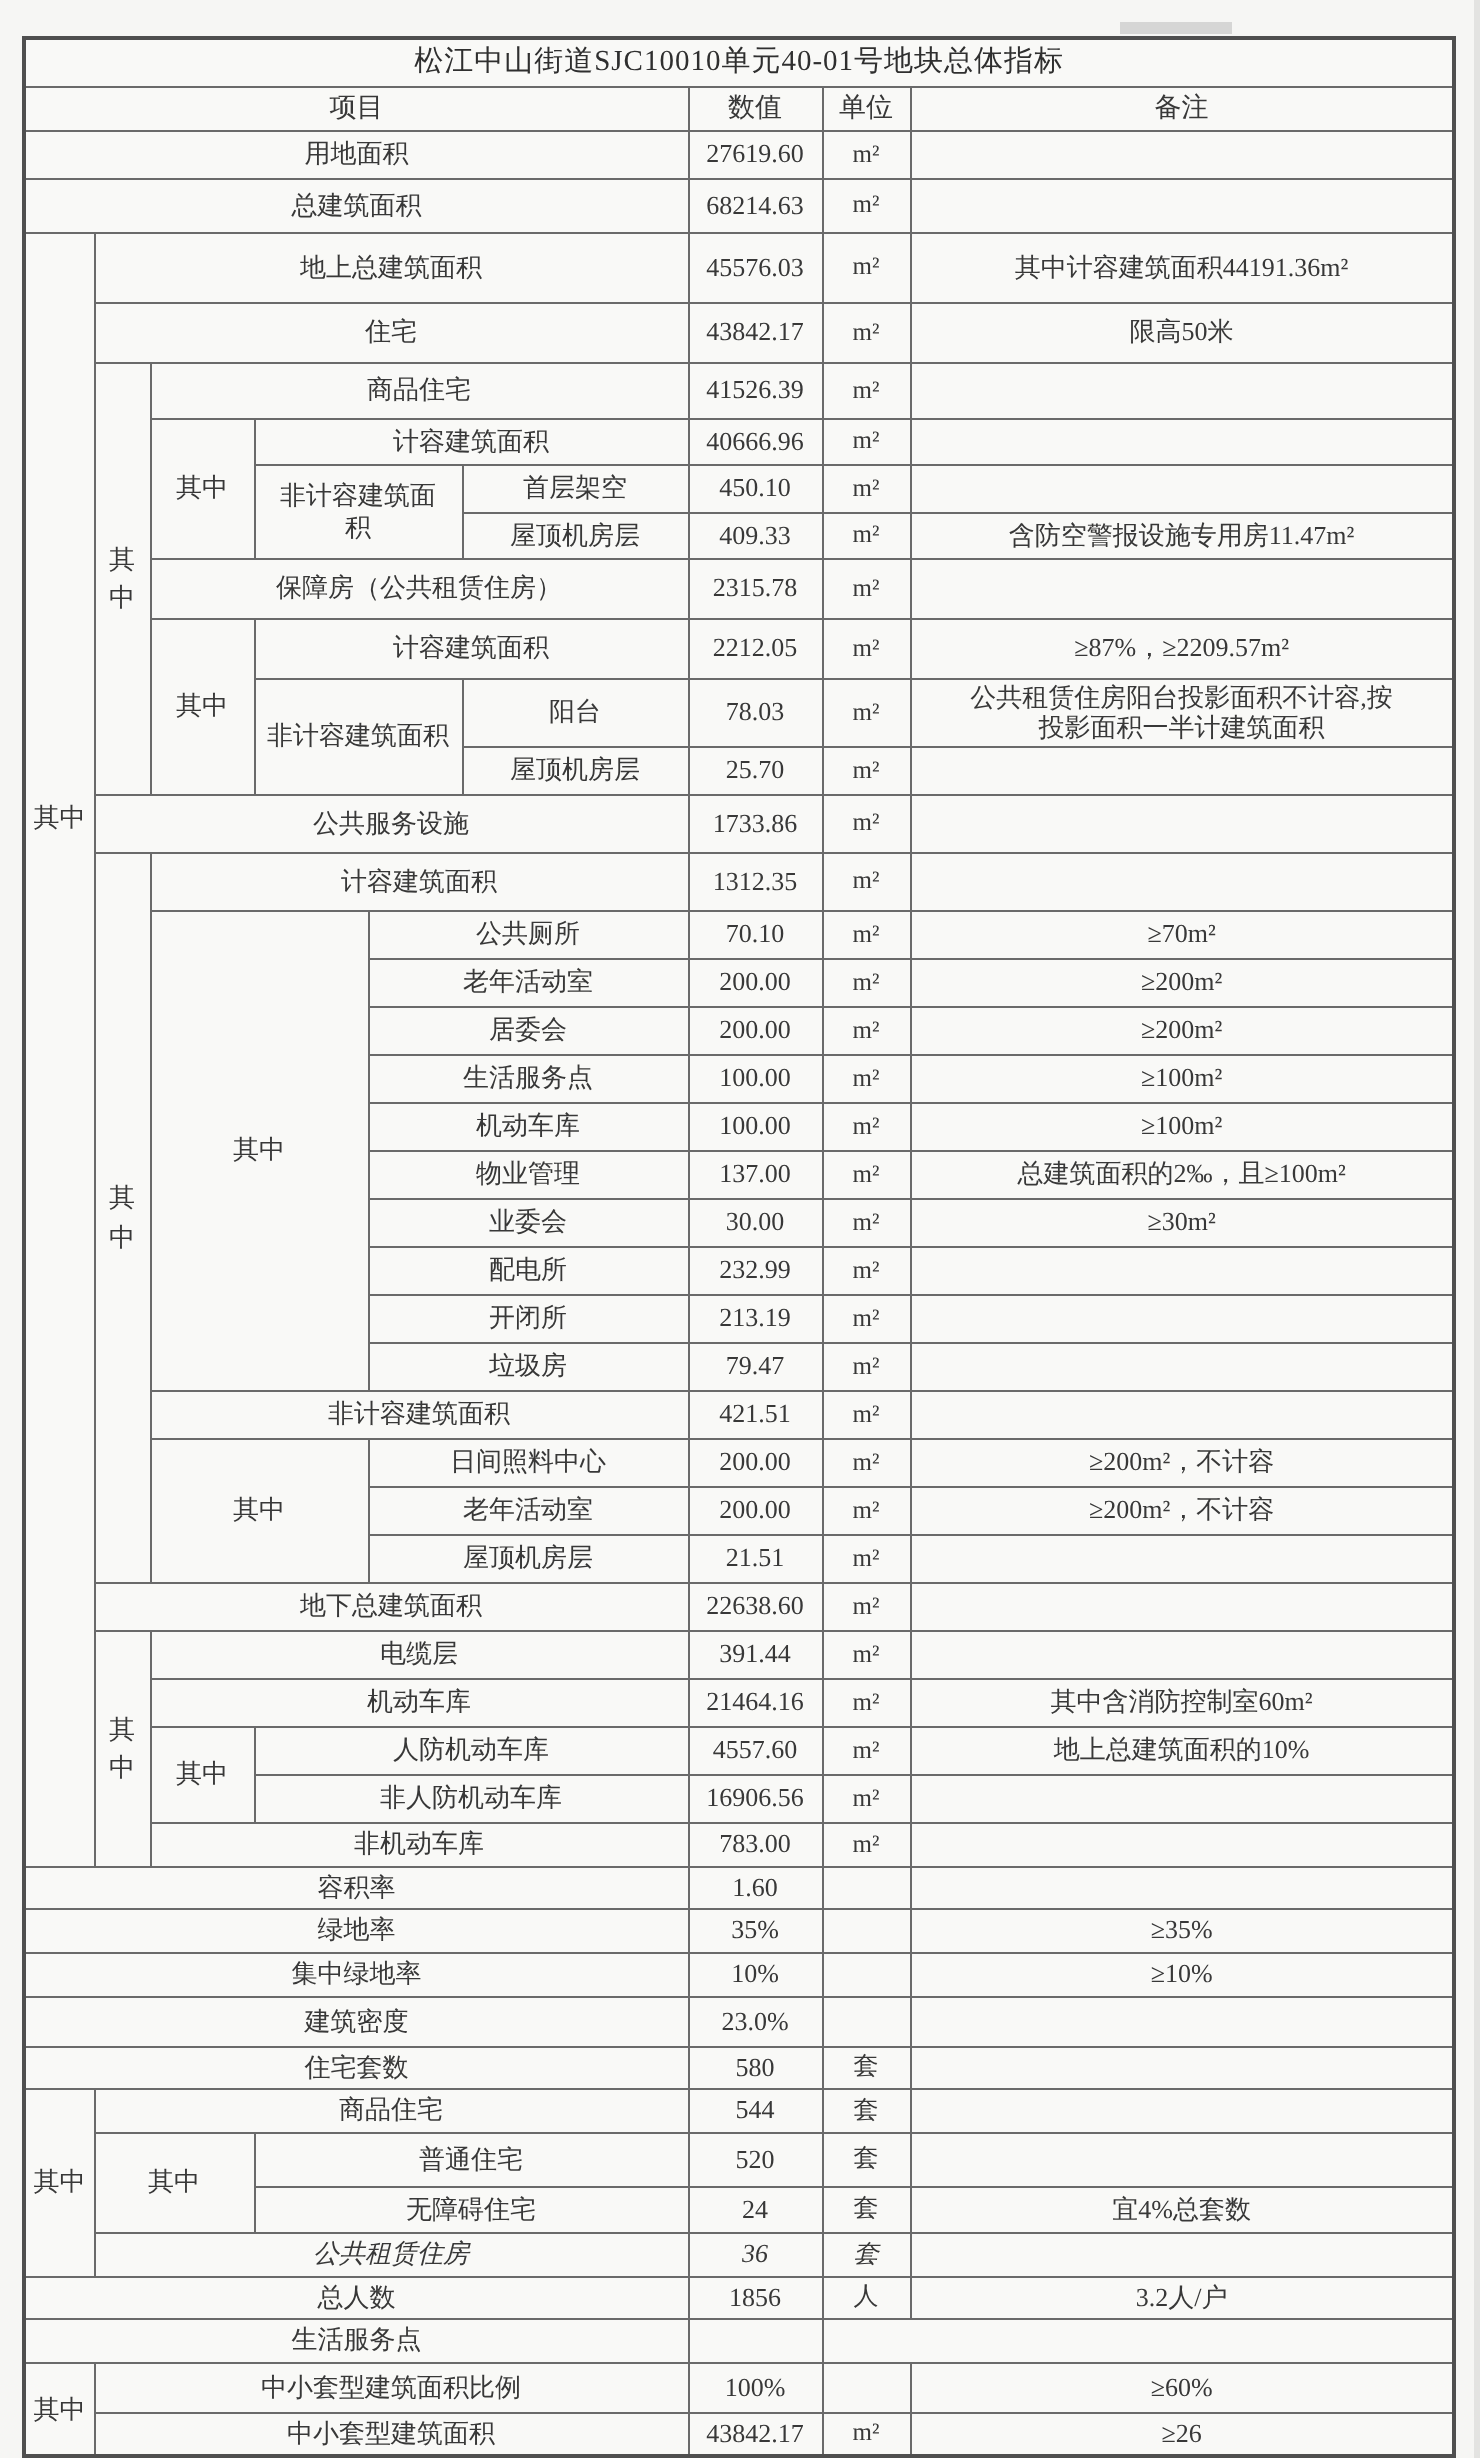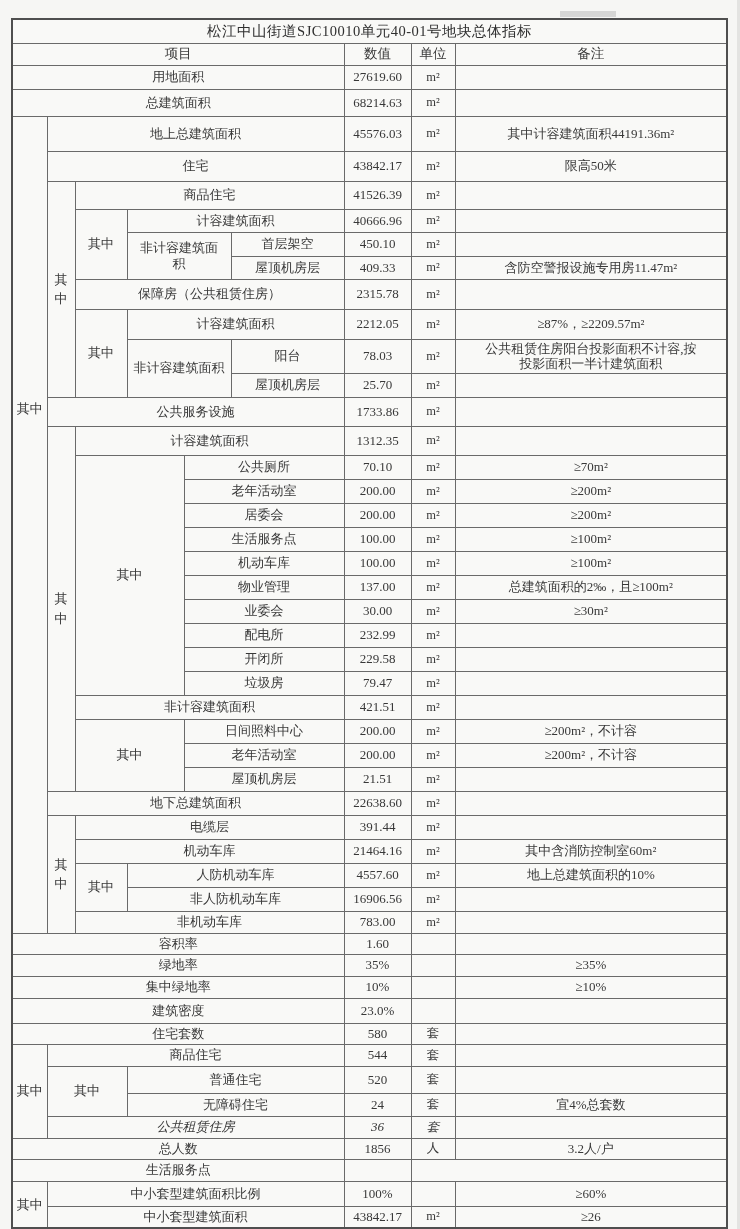--- a/index.html
+++ b/index.html
@@ -376,21 +376,21 @@
           <td class="unit">
             <div>m²</div>
           </td>
           <td class="remark"><div></div></td>
         </tr>
         <tr style="height: 24px;">
           <td colspan="2" class="item">
             <div>开闭所</div>
           </td>
           <td class="val">
-            <div>229.58</div>
+            <div>213.19</div>
           </td>
           <td class="unit">
             <div>m²</div>
           </td>
           <td class="remark"><div></div></td>
         </tr>
         <tr style="height: 24px;">
           <td colspan="2" class="item">
             <div>垃圾房</div>
           </td>

